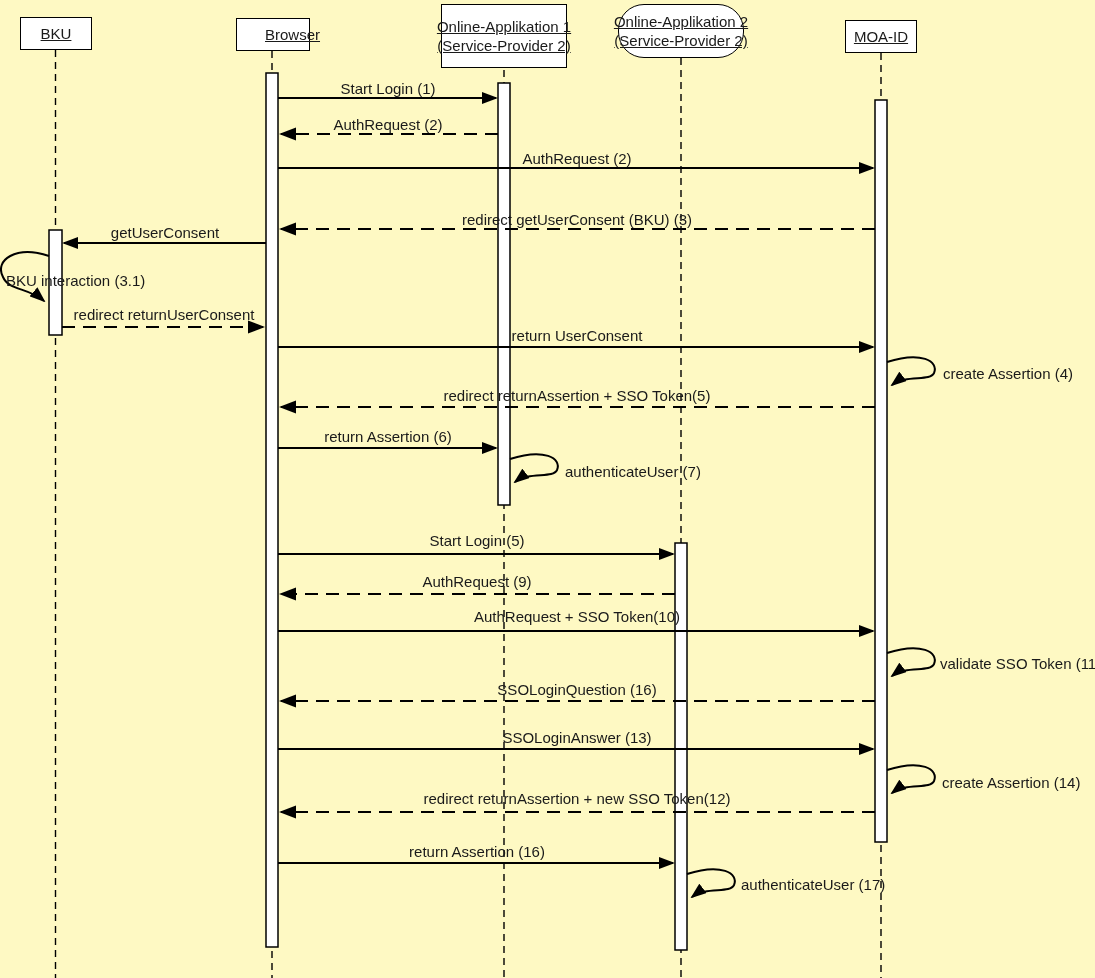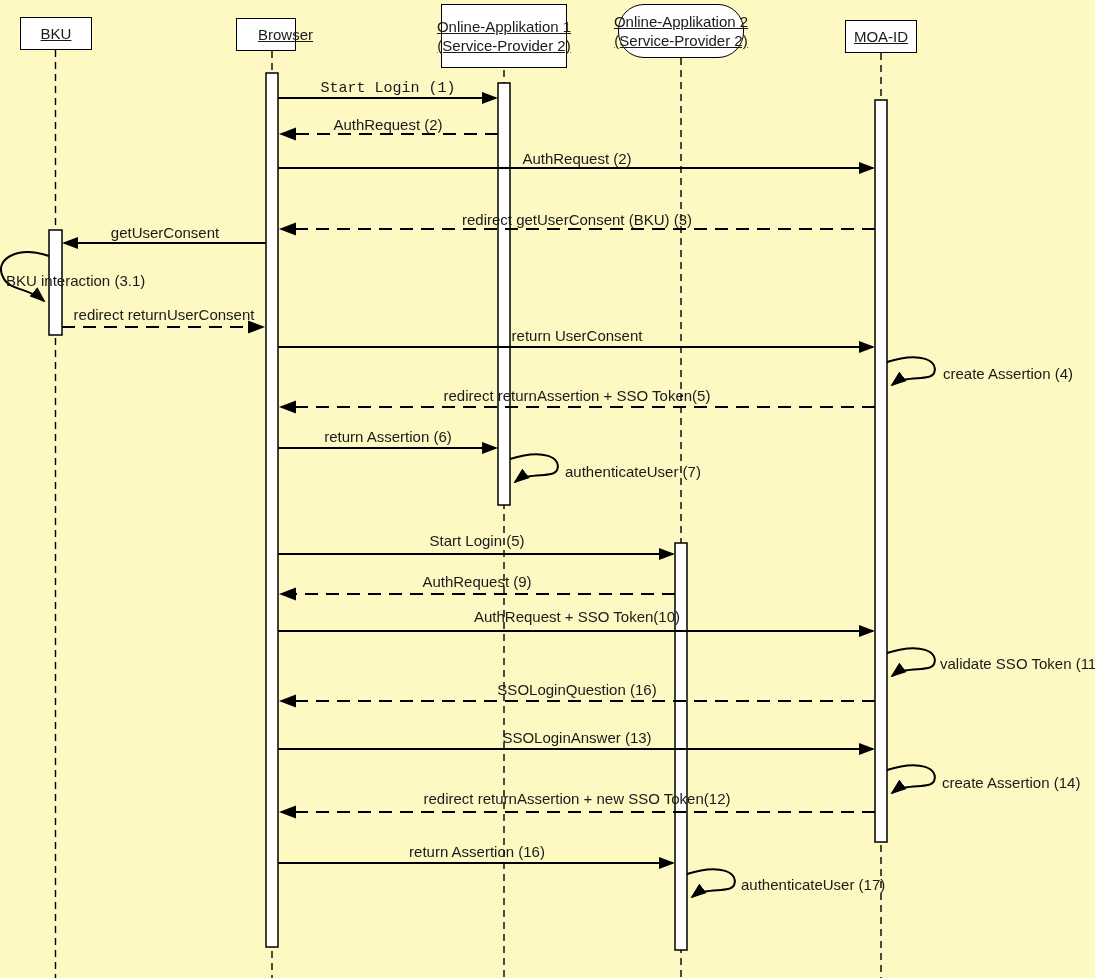--- a/index.html
+++ b/index.html
@@ -78,36 +78,36 @@
     <path class="loop" d="M 887,362 C 921,351 939,361 934,373 C 930,382 906,374 892,385" marker-end="url(#ah)"></path>
     <path class="loop" d="M 510,459 C 544,448 562,458 557,470 C 553,479 529,471 515,482" marker-end="url(#ah)"></path>
     <path class="loop" d="M 887,653 C 921,642 939,652 934,664 C 930,673 906,665 892,676" marker-end="url(#ah)"></path>
     <path class="loop" d="M 887,770 C 921,759 939,769 934,781 C 930,790 906,782 892,793" marker-end="url(#ah)"></path>
     <path class="loop" d="M 687,874 C 721,863 739,873 734,885 C 730,894 706,886 692,897" marker-end="url(#ah)"></path>
   </svg>
 
   <div class="actor-box" style="left:20px;top:17px;width:72px;height:33px;">
     <span>BKU</span>
   </div>
-  <div class="actor-box" style="left:236px;top:18px;width:60px;height:33px;padding-left:39px;">
+  <div class="actor-box" style="left:236px;top:18px;width:74px;height:33px;padding-left:39px;">
     <span>Browser</span>
   </div>
   <div class="actor-box" style="left:441px;top:4px;width:126px;height:64px;">
     <span>Online-Applikation 1</span>
     <span>(Service-Provider 2)</span>
   </div>
   <div class="actor-box" style="left:618px;top:4px;width:126px;height:54px;border-radius:26px;">
     <span>Online-Applikation 2</span>
     <span>(Service-Provider 2)</span>
   </div>
   <div class="actor-box" style="left:845px;top:20px;width:72px;height:33px;">
     <span>MOA-ID</span>
   </div>
 
-  <div class="msg" style="left:388px;top:80px;font-family:Liberation Mono, monospace;">Start Login (1)</div>
+  <div class="msg" style="left:388px;top:80px;">Start Login (1)</div>
   <div class="msg" style="left:388px;top:116px;">AuthRequest (2)</div>
   <div class="msg" style="left:577px;top:150px;">AuthRequest (2)</div>
   <div class="msg" style="left:577px;top:211px;">redirect getUserConsent (BKU) (3)</div>
   <div class="msg" style="left:165px;top:224px;">getUserConsent</div>
   <div class="msg msg-left" style="left:6px;top:272px;">BKU interaction (3.1)</div>
   <div class="msg" style="left:164px;top:306px;">redirect returnUserConsent</div>
   <div class="msg" style="left:577px;top:327px;">return UserConsent</div>
   <div class="msg msg-left" style="left:943px;top:365px;">create Assertion (4)</div>
   <div class="msg" style="left:577px;top:387px;">redirect returnAssertion + SSO Token(5)</div>
   <div class="msg" style="left:388px;top:428px;">return Assertion (6)</div>

